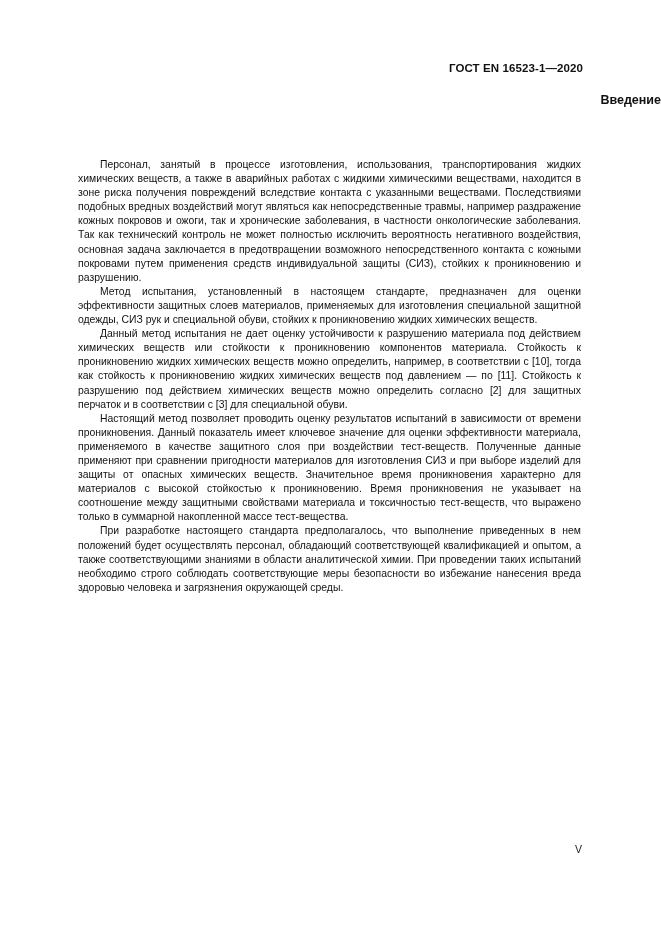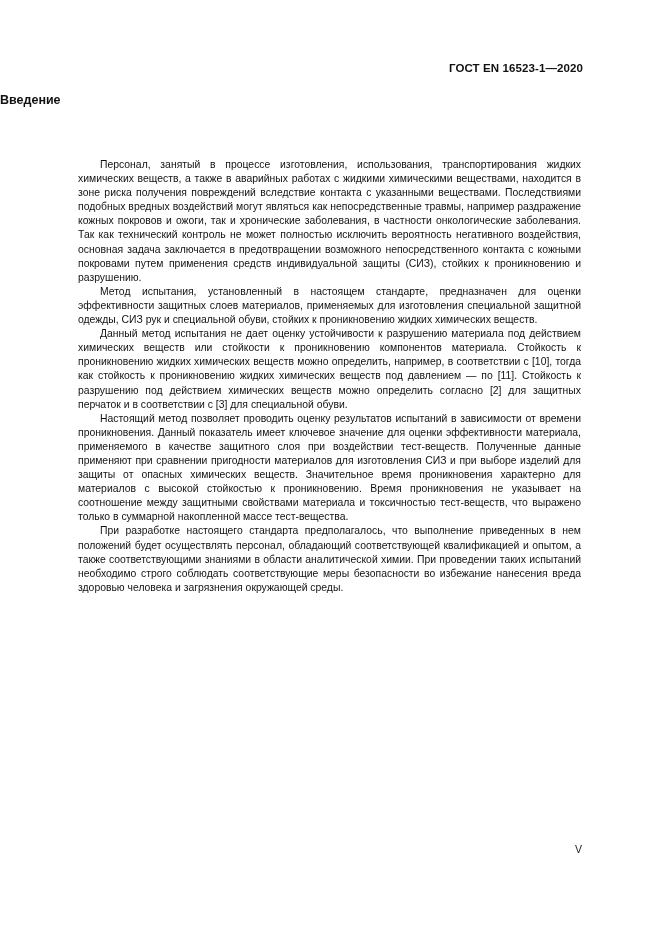--- a/index.html
+++ b/index.html
@@ -31,21 +31,21 @@
       font-weight: bold;
       letter-spacing: 0.1px;
       color: #111;
       padding-left: 48px;
     }
     .title {
       position: absolute;
       left: 0;
       width: 661px;
       top: 93px;
-      text-align: left;
+      text-align: right;
       font-size: 12.5px;
       font-weight: bold;
       color: #111;
     }
     .body-text {
       position: absolute;
       left: 78px;
       top: 122px;
       width: 503px;
       font-size: 10.4px;

